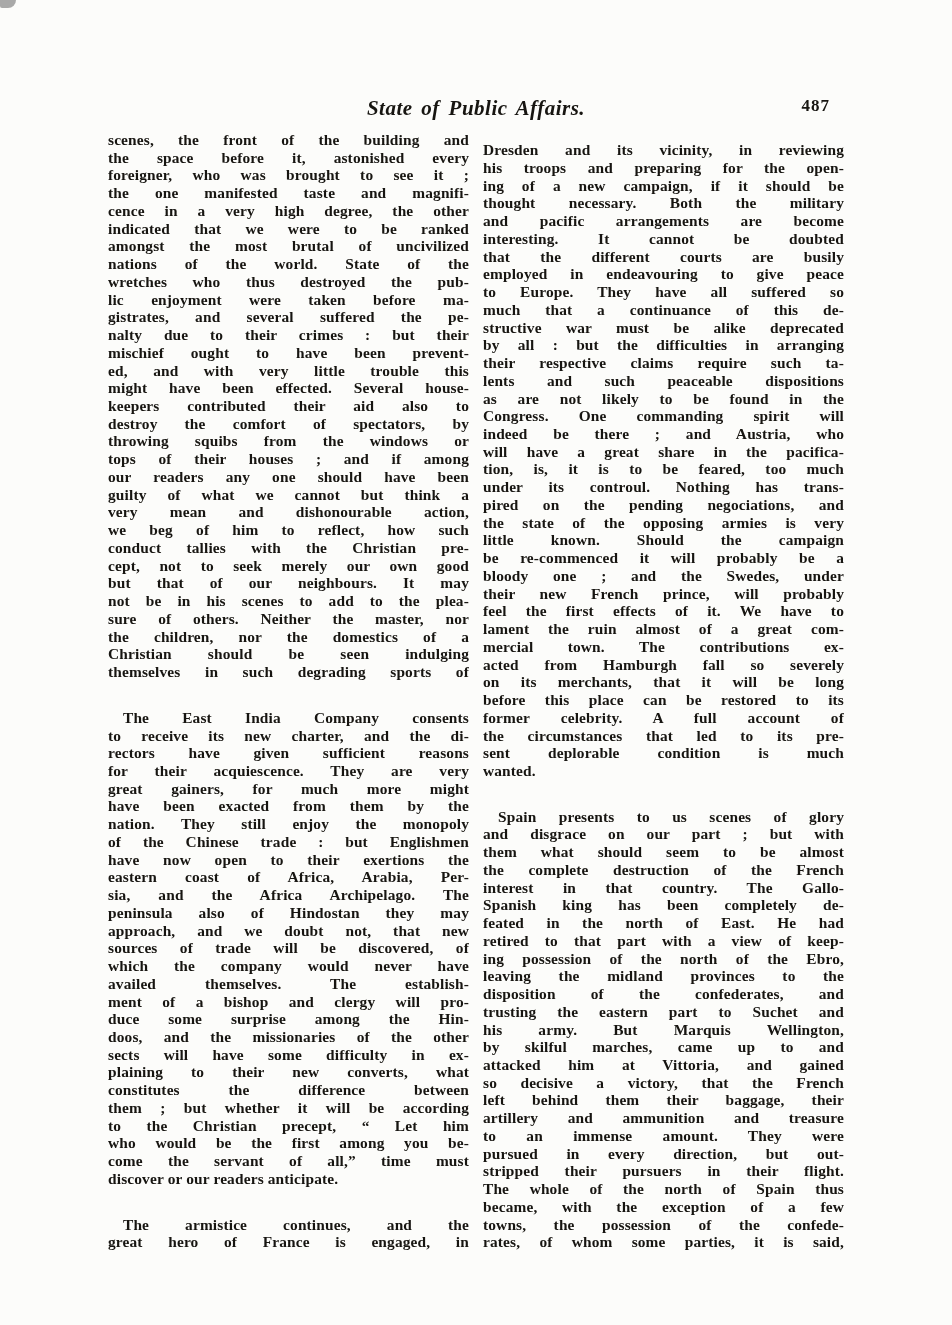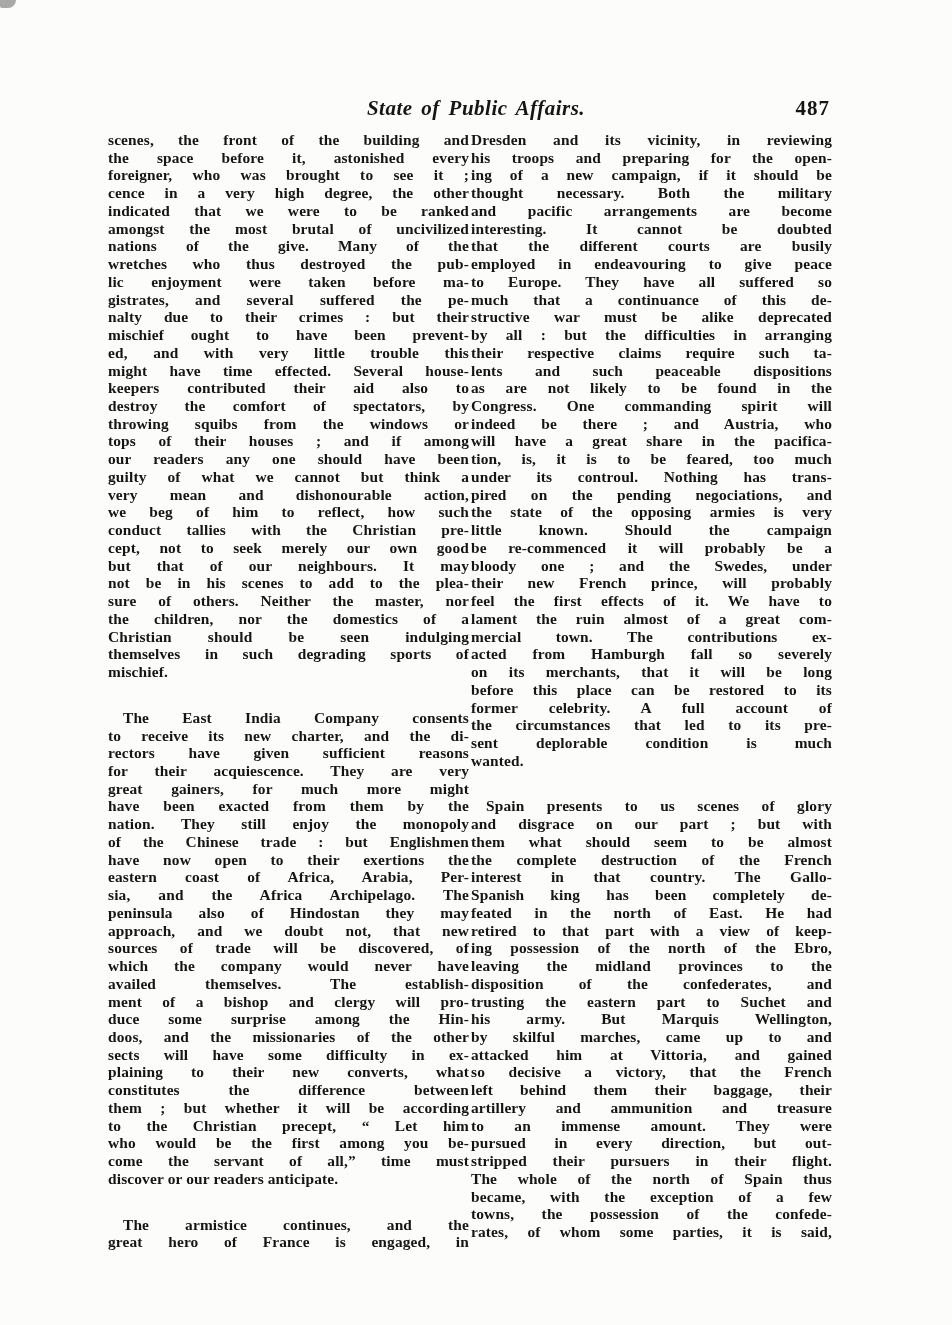--- a/index.html
+++ b/index.html
@@ -43,30 +43,31 @@
     font-weight: 700;
     font-size: 21px;
     letter-spacing: 0.5px;
     word-spacing: 3px;
   }
   .page-number {
     position: absolute;
     right: 122px;
     top: 0;
     font-weight: 700;
-    font-size: 21px;
+    font-size: 17px;
     letter-spacing: 1px;
   }
   .columns {
     position: absolute;
     top: 131px;
     left: 108px;
     width: 736px;
     display: flex;
-    gap: 2px;
+    gap: 14px;
+    align-items: flex-end;
   }
   .column {
     width: 361px;
     flex: 0 0 361px;
   }
   .paragraph {
     margin: 0;
   }
   .line {
     font-size: 15.4px;
@@ -97,48 +98,48 @@
     <div class="header-title">State of Public Affairs.</div>
     <div class="page-number">487</div>
   </div>
 
   <div class="columns">
     <div class="column">
         <div class="paragraph">
           <div class="line">scenes, the front of the building and</div>
           <div class="line">the space before it, astonished every</div>
           <div class="line">foreigner, who was brought to see it ;</div>
+          <div class="line">the one manifested taste and magnifi-</div>
           <div class="line">cence in a very high degree, the other</div>
           <div class="line">indicated that we were to be ranked</div>
           <div class="line">amongst the most brutal of uncivilized</div>
-          <div class="line">nations of the give.  Many of the</div>
+          <div class="line">nations of the world.  State of the</div>
           <div class="line">wretches who thus destroyed the pub-</div>
           <div class="line">lic enjoyment were taken before ma-</div>
           <div class="line">gistrates, and several suffered the pe-</div>
           <div class="line">nalty due to their crimes : but their</div>
           <div class="line">mischief ought to have been prevent-</div>
           <div class="line">ed, and with very little trouble this</div>
-          <div class="line">might have time effected. Several house-</div>
+          <div class="line">might have been effected. Several house-</div>
           <div class="line">keepers contributed their aid also to</div>
           <div class="line">destroy the comfort of spectators, by</div>
           <div class="line">throwing squibs from the windows or</div>
           <div class="line">tops of their houses ; and if among</div>
           <div class="line">our readers any one should have been</div>
           <div class="line">guilty of what we cannot but think a</div>
           <div class="line">very mean and dishonourable action,</div>
           <div class="line">we beg of him to reflect, how such</div>
           <div class="line">conduct tallies with the Christian pre-</div>
           <div class="line">cept, not to seek merely our own good</div>
           <div class="line">but that of our neighbours.  It may</div>
           <div class="line">not be in his scenes to add to the plea-</div>
           <div class="line">sure of others.  Neither the master, nor</div>
           <div class="line">the children, nor the domestics of a</div>
           <div class="line">Christian should be seen indulging</div>
           <div class="line">themselves in such degrading sports of</div>
-          <div class="line para-end">mischief.</div>
         </div>
         <div class="paragraph indent">
           <div class="line">The East India Company consents</div>
           <div class="line">to receive its new charter, and the di-</div>
           <div class="line">rectors have given sufficient reasons</div>
           <div class="line">for their acquiescence.  They are very</div>
           <div class="line">great gainers, for much more might</div>
           <div class="line">have been exacted from them by the</div>
           <div class="line">nation.  They still enjoy the monopoly</div>
           <div class="line">of the Chinese trade : but Englishmen</div>

